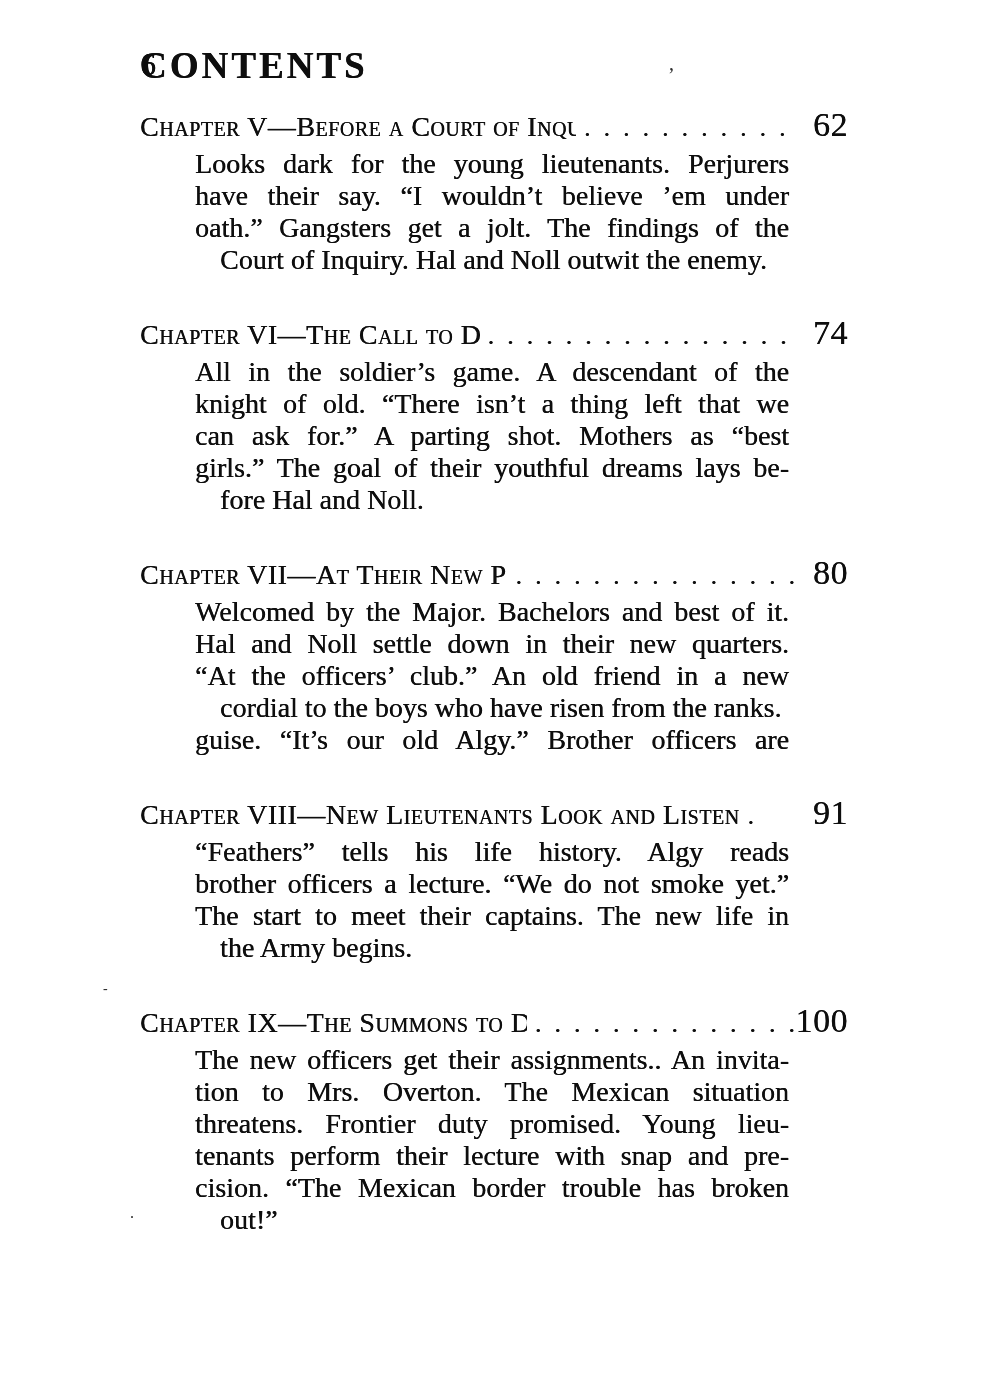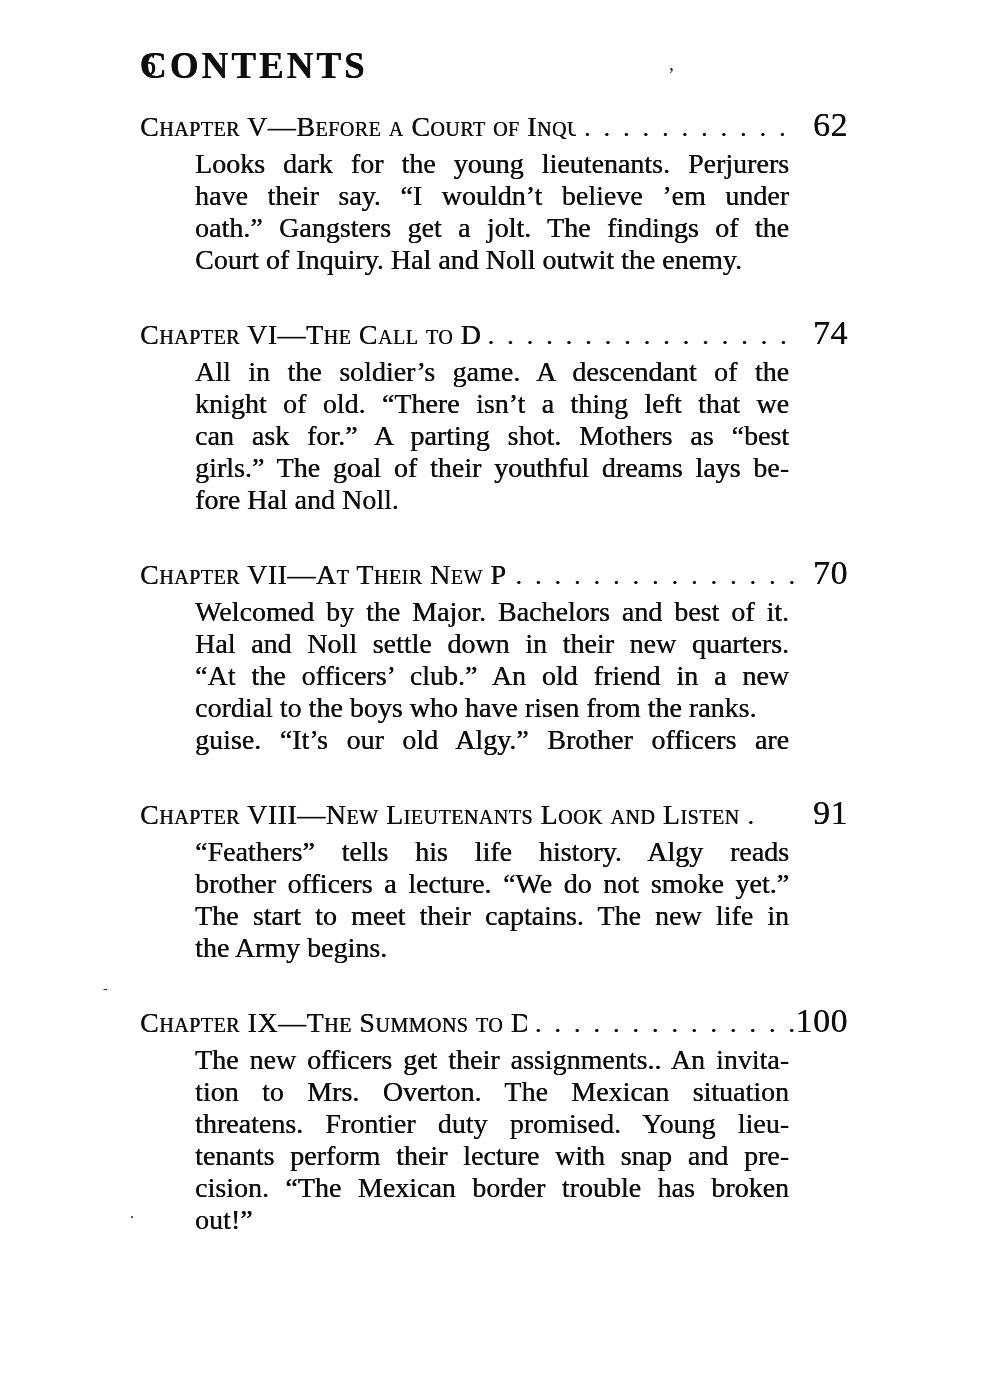--- a/index.html
+++ b/index.html
@@ -96,20 +96,21 @@
     width: 594px;
     font-size: 28px;
   }
   .desc-line {
     line-height: 32px;
     text-align: justify;
     text-align-last: justify;
   }
   .desc-line.last {
     text-align-last: left;
+    margin-left: 25px;
   }
   
   .speck {
     position: absolute;
     color: #2b2b2b;
     text-shadow: none;
   }
   .speck-apostrophe { left: 668px; top: 64px; font-size: 20px; }
   .speck-dash { left: 103px; top: 981px; font-size: 14px; }
   .speck-dot { left: 130px; top: 1204px; font-size: 16px; }
@@ -152,21 +153,21 @@
           <div class="desc-line">can ask for.” A parting shot. Mothers as “best</div>
           <div class="desc-line">girls.” The goal of their youthful dreams lays be-</div>
           <div class="desc-line last">fore Hal and Noll.</div>
         </div>
   </section>
 
   <section class="entry">
     <div class="entry-heading">
       <span class="heading-text">Chapter VII—At Their New Post</span>
       <span class="leader">................</span>
-      <span class="pagenum">70</span>
+      <span class="pagenum">80</span>
     </div>
     <div class="entry-desc">
           <div class="desc-line">Welcomed by the Major. Bachelors and best of it.</div>
           <div class="desc-line">Hal and Noll settle down in their new quarters.</div>
           <div class="desc-line">“At the officers’ club.” An old friend in a new</div>
           <div class="desc-line last">cordial to the boys who have risen from the ranks.</div>
           <div class="desc-line">guise. “It’s our old Algy.” Brother officers are</div>
         </div>
   </section>
 

